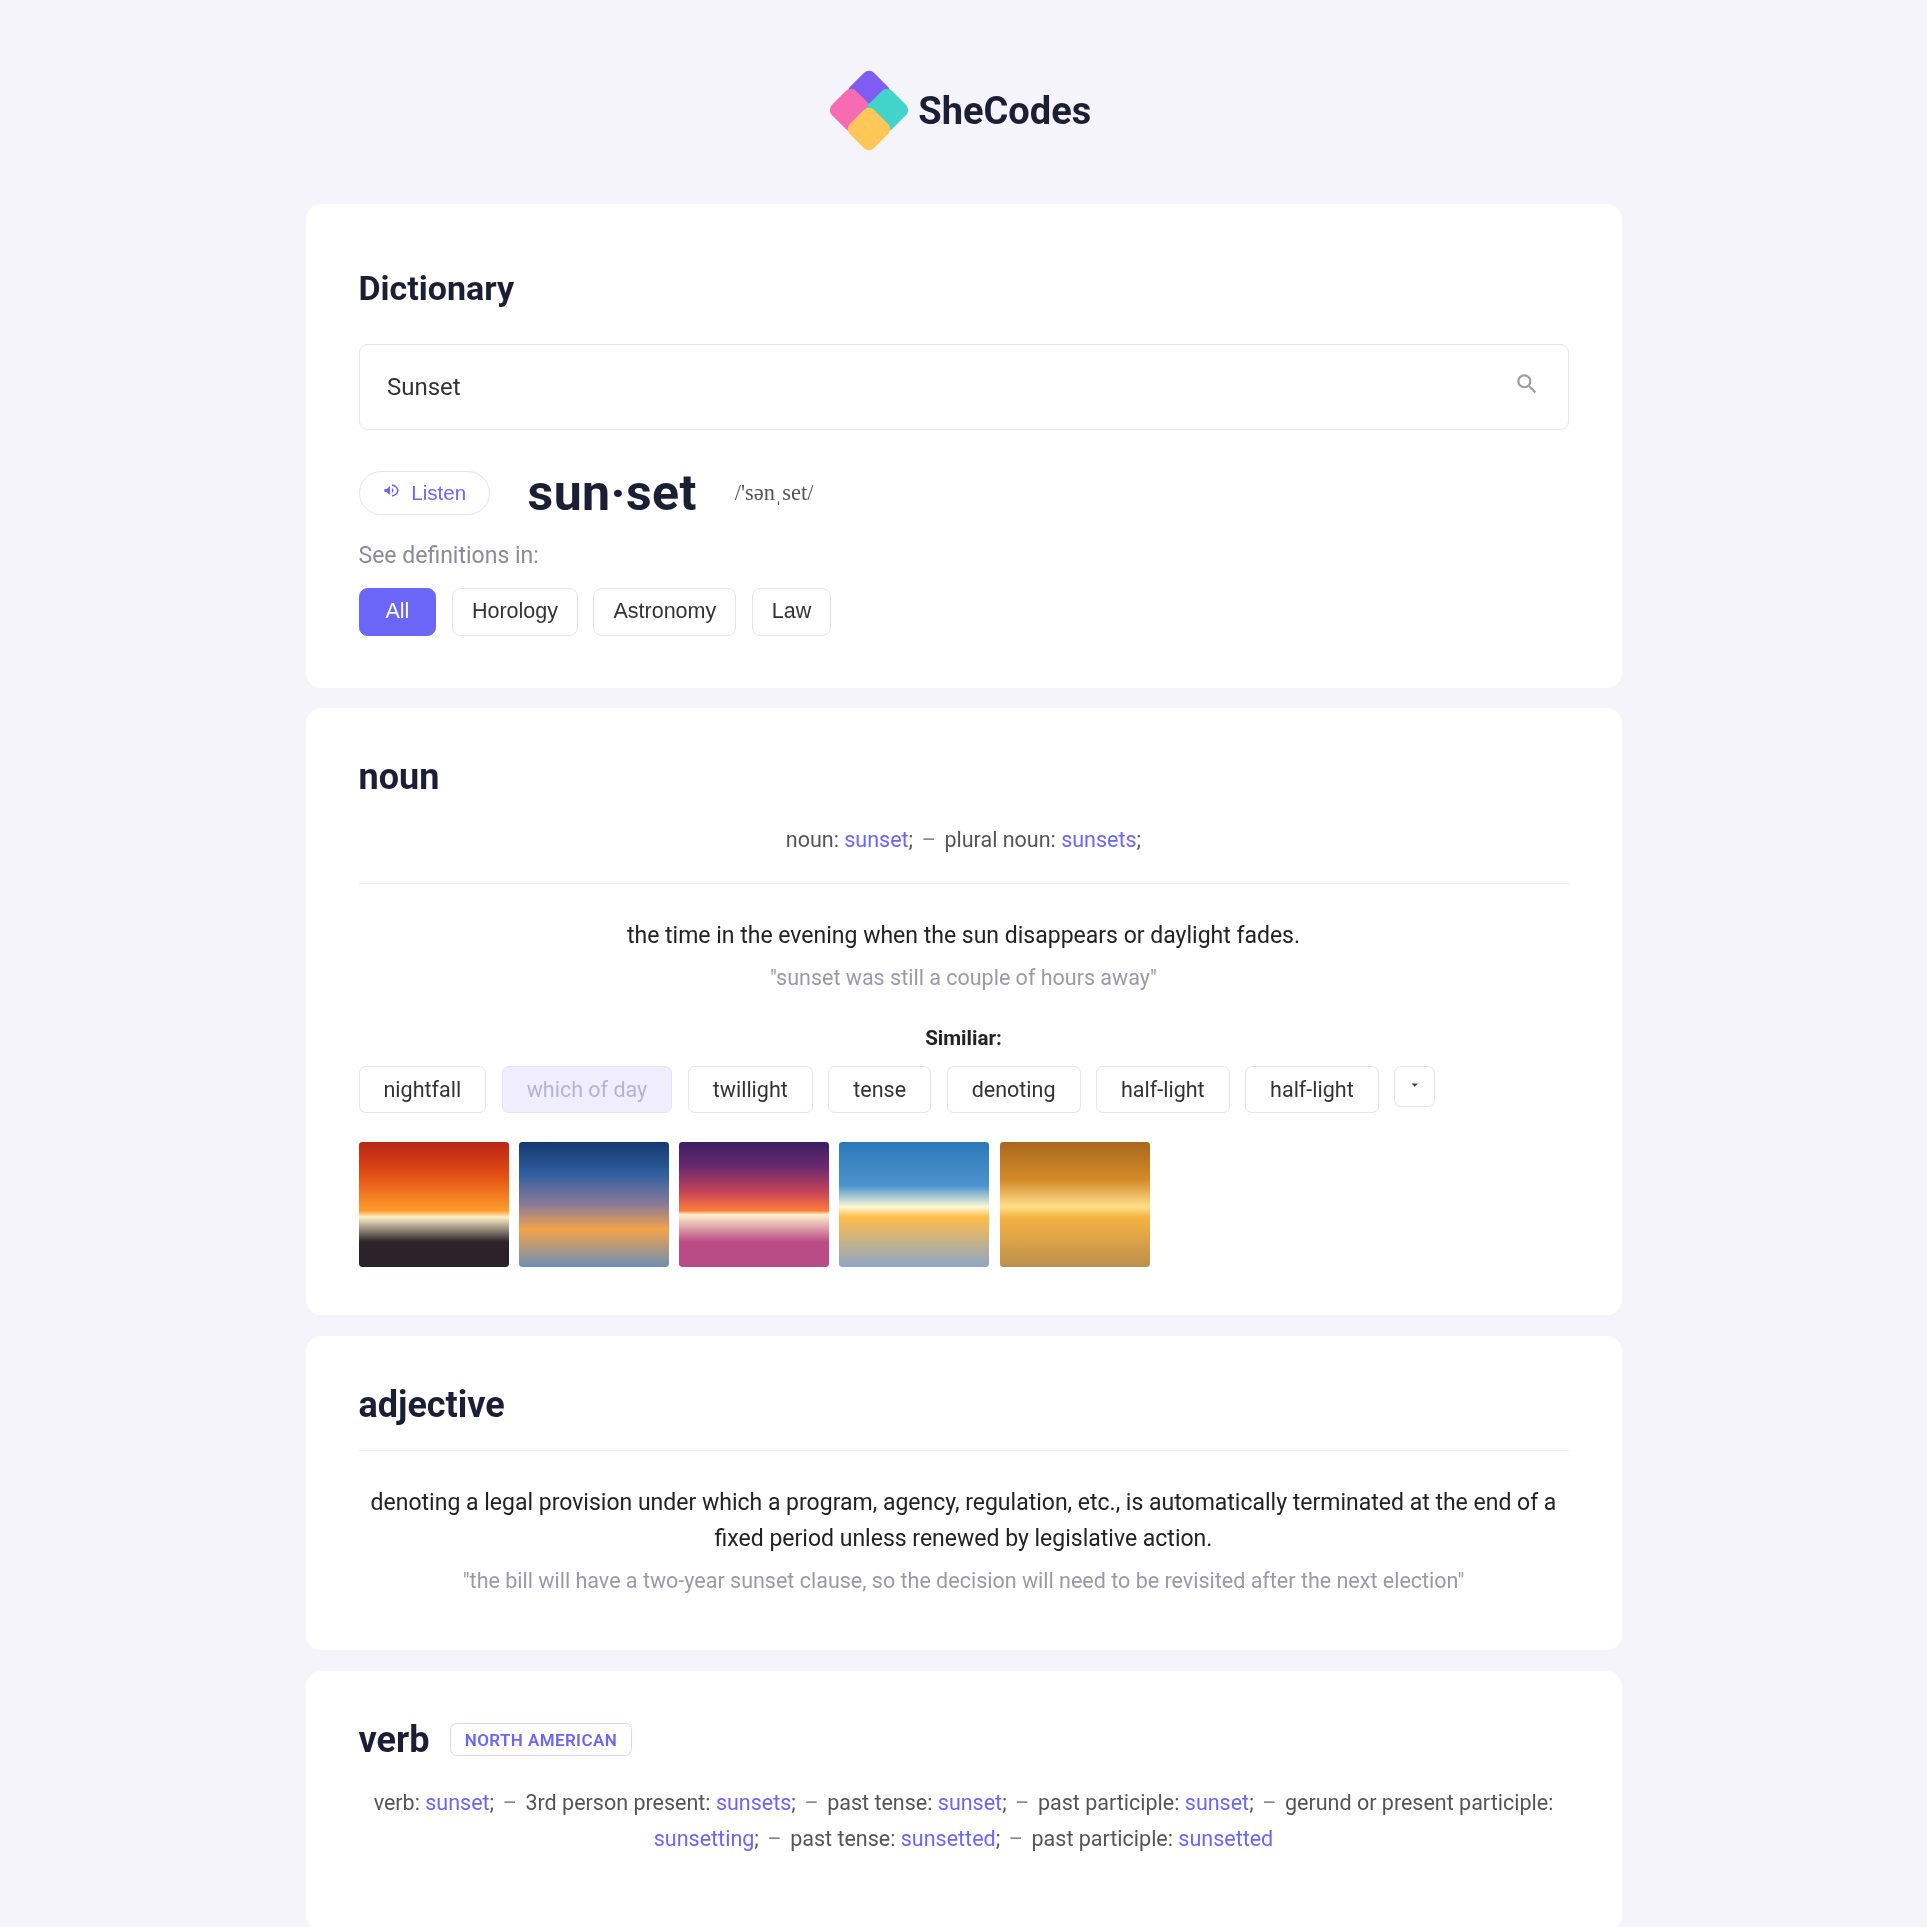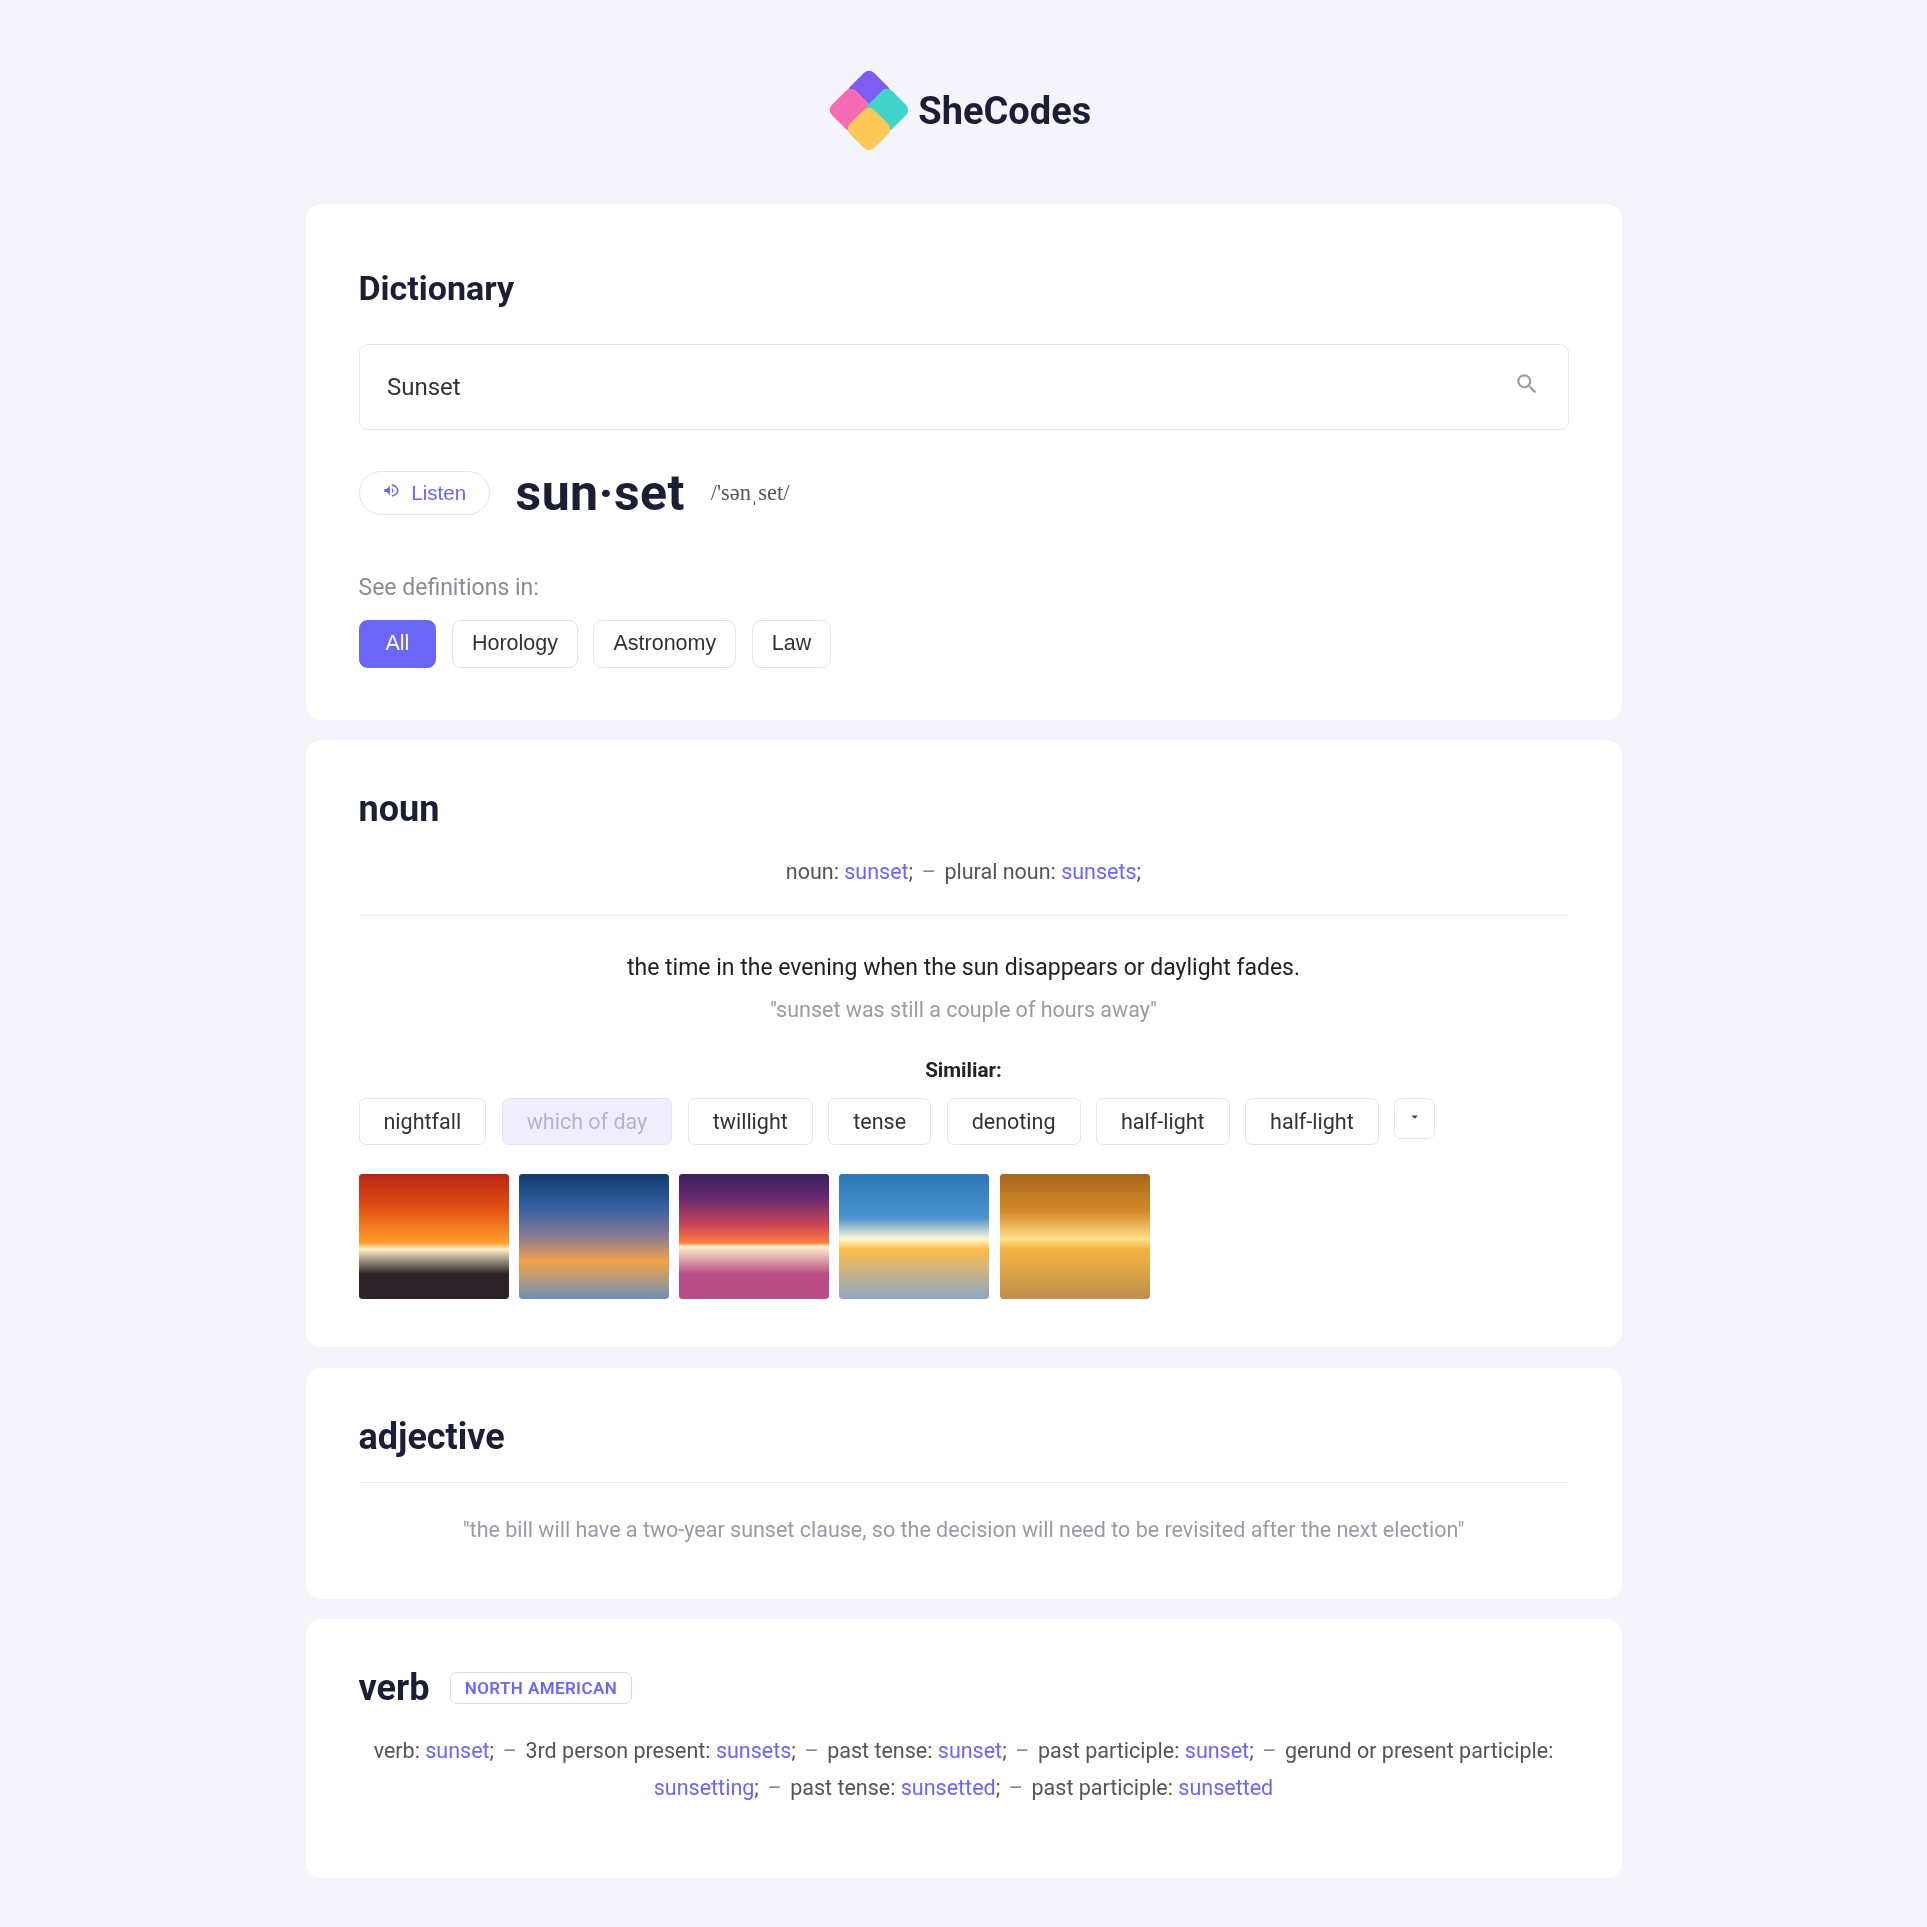--- a/index.html
+++ b/index.html
@@ -71,22 +71,22 @@
       outline: none;
       font-size: 24px;
       color: #333;
       background: transparent;
       font-family: inherit;
     }
     .search-icon svg { width: 26px; height: 26px; fill: #9c9ca9; }
     .listen-row {
       display: flex;
       align-items: center;
-      gap: 26px;
-      margin-bottom: 52px;
+      gap: 38px;
+      margin-bottom: 20px;
     }
     .listen-btn {
       display: inline-flex;
       align-items: center;
       gap: 10.3px;
       border: 0.9px solid #e4e4ea;
       border-radius: 860px;
       background: #fff;
       padding: 8.6px 22.4px;
       font-size: 20.6px;
@@ -307,20 +307,21 @@
     <div class="gradientimg g4"></div>
     <div class="gradientimg g5"></div>
   </div>
 </div>
 
 <div class="card pos">
   <div class="pos-heading">
     <h2>adjective</h2>
   </div>
   <hr class="divider">
+  <div class="definition">denoting a legal provision under which a program, agency, regulation, etc., is automatically terminated at the end of a fixed period unless renewed by legislative action.</div>
   <div class="example">"the bill will have a two-year sunset clause, so the decision will need to be revisited after the next election"</div>
 </div>
 
 <div class="card pos verb">
   <div class="pos-heading">
     <h2>verb</h2>
     <span class="region-tag">NORTH AMERICAN</span>
   </div>
   <div class="forms-line" id="verb-forms"><span>verb: </span><span class="accent">sunset</span><span>;</span><span class="hyphen">–</span><span>3rd person present: </span><span class="accent">sunsets</span><span>;</span><span class="hyphen">–</span><span>past tense: </span><span class="accent">sunset</span><span>;</span><span class="hyphen">–</span><span>past participle: </span><span class="accent">sunset</span><span>;</span><span class="hyphen">–</span><span>gerund or present participle: </span><span class="accent">sunsetting</span><span>;</span><span class="hyphen">–</span><span>past tense: </span><span class="accent">sunsetted</span><span>;</span><span class="hyphen">–</span><span>past participle: </span><span class="accent">sunsetted</span><span></span></div>
 

